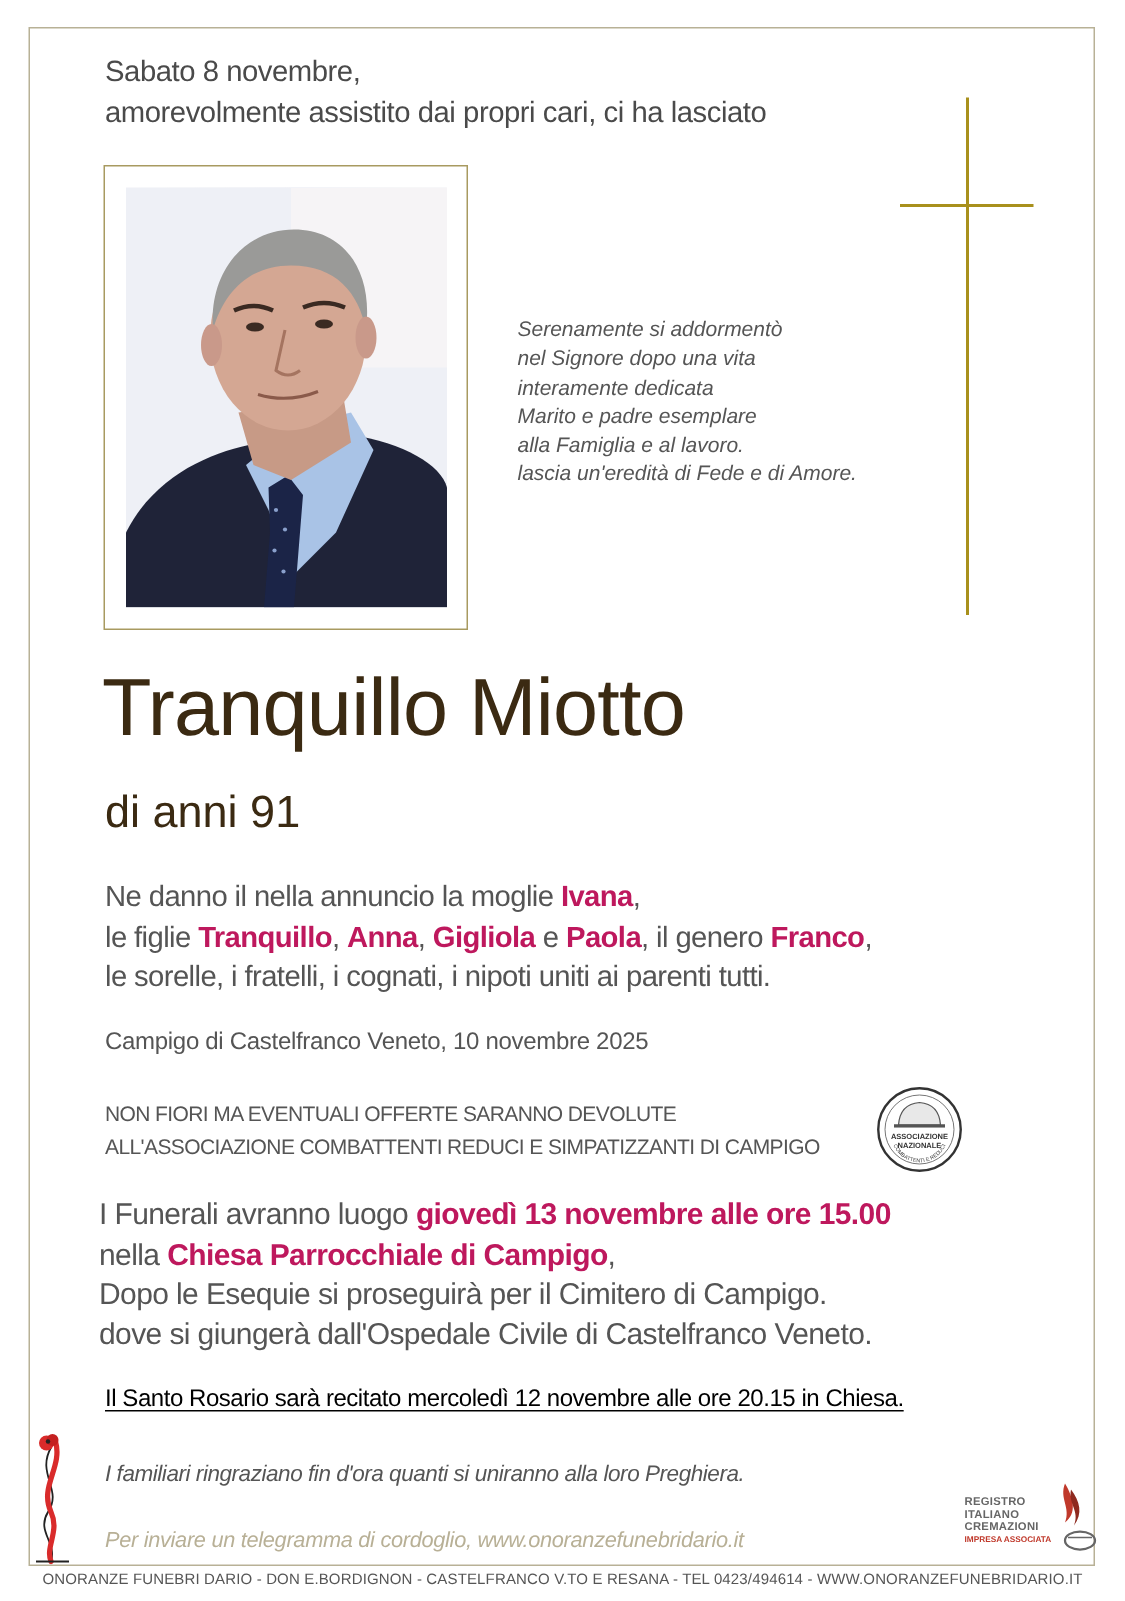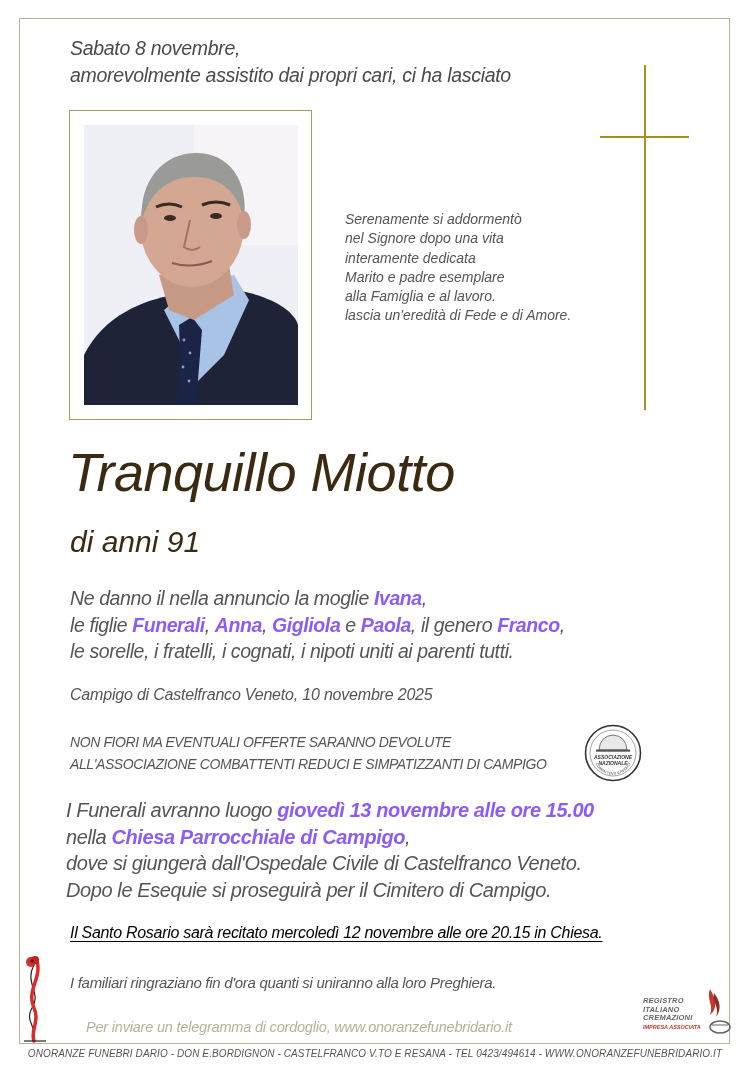--- a/index.html
+++ b/index.html
@@ -1,38 +1,38 @@
 <!DOCTYPE html>
 <html><head>
 <meta charset="utf-8">
 <style>
   html, body { margin: 0; padding: 0; background: #ffffff; }
   body { width: 750px; height: 1067px; position: relative; overflow: hidden;
          font-family: "Liberation Sans", "DejaVu Sans", sans-serif; color: #555; }
   .frame { position: absolute; left: 19px; top: 18px; width: 711px; height: 1026px;
            border: 1.5px solid #b8b196; box-sizing: border-box; }
-  .abs { position: absolute; font-style: italic; }
+  .abs { position: absolute; }
   .intro { left: 70px; top: 35px; font-size: 19.5px; line-height: 27px; color: #4a4a4a; letter-spacing: -0.3px; }
   .photo-frame { left: 69px; top: 110px; width: 243px; height: 310px; border: 1.5px solid #a89a60; box-sizing: border-box; background: #fff; }
   .photo { position: absolute; left: 14px; top: 14px; width: 214px; height: 280px; overflow: hidden;
            background: linear-gradient(90deg, #f1f3f8 0%, #e6e8f0 50%, #f4f4f7 100%); }
   .cross-v { left: 644px; top: 65px; width: 2px; height: 345px; background: #a8901c; }
   .cross-h { left: 600px; top: 136px; width: 89px; height: 2px; background: #a8901c; }
   .epitaph { left: 345px; top: 210px; font-size: 14px; line-height: 19.3px; font-style: italic; color: #555; }
   .name { left: 68px; top: 440px; font-size: 54px; line-height: 64px; color: #3b2a12; font-weight: 300; letter-spacing: -0.5px; }
   .age { left: 70px; top: 522px; font-size: 30px; line-height: 40px; color: #3b2a12; text-align: right; }
   .announce { left: 70px; top: 585px; font-size: 19.5px; line-height: 26.5px; color: #555; letter-spacing: -0.4px; }
-  .announce b, .funeral b { color: #8b5cf6; font-weight: bold; }
+  .announce b, .funeral b { color: #be185d; font-weight: bold; }
   .place-date { left: 70px; top: 684px; font-size: 16px; line-height: 22px; color: #555; letter-spacing: -0.2px; }
   .no-flowers { left: 70px; top: 731px; font-size: 14px; line-height: 22px; color: #555; letter-spacing: -0.4px; }
   .badge { left: 584px; top: 724px; width: 58px; height: 58px; }
   .funeral { left: 66px; top: 797px; font-size: 20px; line-height: 26.5px; color: #555; letter-spacing: -0.4px; }
   .rosary { left: 70px; top: 922px; font-size: 16px; line-height: 22px; color: #000000; text-decoration: underline; text-underline-offset: 3px; letter-spacing: -0.3px; }
   .thanks { left: 70px; top: 972px; font-size: 15px; line-height: 22px; color: #555; font-style: italic; letter-spacing: -0.3px; }
-  .telegram { left: 70px; top: 1017px; font-size: 14.5px; line-height: 20px; color: #b8b096; font-style: italic; letter-spacing: -0.2px; margin-left: 16px; }
+  .telegram { left: 70px; top: 1017px; font-size: 14.5px; line-height: 20px; color: #b8b096; font-style: italic; letter-spacing: -0.2px; }
   .footer { left: 0; top: 1047px; width: 750px; text-align: center; font-size: 10px; line-height: 14px; color: #555; letter-spacing: 0.1px; }
   .poppy { left: 20px; top: 953px; width: 30px; height: 90px; }
   .registro { left: 640px; top: 985px; width: 92px; height: 58px; }
   .reg-text { position: absolute; left: 3px; top: 12px; font-size: 7.5px; line-height: 8.5px; color: #666; font-weight: bold; letter-spacing: 0.2px; }
   .reg-sub { position: absolute; left: 3px; top: 39px; font-size: 5.5px; color: #c0392b; font-weight: bold; }
 </style>
 </head>
 <body>
 
 <div class="frame"></div>
@@ -88,21 +88,21 @@
   <div>Marito e padre esemplare</div>
   <div>alla Famiglia e al lavoro.</div>
   <div>lascia un'eredità di Fede e di Amore.</div>
 </div>
 
 <div class="abs name">Tranquillo Miotto</div>
 <div class="abs age">di anni 91</div>
 
 <div class="abs announce">
   <div><span>Ne danno il nella annuncio la moglie </span><b>Ivana</b><span>,</span></div>
-  <div><span>le figlie </span><b>Funerali</b><span>, </span><b>Anna</b><span>, </span><b>Gigliola</b><span> e </span><b>Paola</b><span>, il genero </span><b>Franco</b><span>,</span></div>
+  <div><span>le figlie </span><b>Tranquillo</b><span>, </span><b>Anna</b><span>, </span><b>Gigliola</b><span> e </span><b>Paola</b><span>, il genero </span><b>Franco</b><span>,</span></div>
   <div>le sorelle, i fratelli, i cognati, i nipoti uniti ai parenti tutti.</div>
 </div>
 
 <div class="abs place-date">Campigo di Castelfranco Veneto, 10 novembre 2025</div>
 
 <div class="abs no-flowers">
   <div>NON FIORI MA EVENTUALI OFFERTE SARANNO DEVOLUTE</div>
   <div>ALL'ASSOCIAZIONE COMBATTENTI REDUCI E SIMPATIZZANTI DI CAMPIGO</div>
 </div>
 
@@ -115,22 +115,22 @@
     <text x="29" y="35" text-anchor="middle" font-size="5" font-weight="bold" fill="#333" font-family="Liberation Sans, sans-serif">ASSOCIAZIONE</text>
     <text x="29" y="41" text-anchor="middle" font-size="5" font-weight="bold" fill="#333" font-family="Liberation Sans, sans-serif">NAZIONALE</text>
     <path id="arcpath" d="M11 38 A19 19 0 0 0 47 38" fill="none"></path>
     <text font-size="3.6" fill="#444" font-family="Liberation Sans, sans-serif"><textPath href="#arcpath" startOffset="50%" text-anchor="middle">COMBATTENTI E REDUCI</textPath></text>
   </svg>
 </div>
 
 <div class="abs funeral">
   <div><span>I Funerali avranno luogo </span><b>giovedì 13 novembre alle ore 15.00</b></div>
   <div><span>nella </span><b>Chiesa Parrocchiale di Campigo</b><span>,</span></div>
+  <div>Dopo le Esequie si proseguirà per il Cimitero di Campigo.</div>
   <div>dove si giungerà dall'Ospedale Civile di Castelfranco Veneto.</div>
-  <div>Dopo le Esequie si proseguirà per il Cimitero di Campigo.</div>
 </div>
 
 <div class="abs rosary">Il Santo Rosario sarà recitato mercoledì 12 novembre alle ore 20.15 in Chiesa.</div>
 <div class="abs thanks">I familiari ringraziano fin d'ora quanti si uniranno alla loro Preghiera.</div>
 
 <div class="abs poppy">
   <svg width="30" height="90" viewBox="0 0 30 90">
     <path d="M14 12 C4 30 22 40 12 55 C4 68 18 75 14 88" fill="none" stroke="#222" stroke-width="1.2"></path>
     <path d="M17 8 C22 25 6 38 14 55 C20 68 10 78 14 88" fill="none" stroke="#d92b2b" stroke-width="3.5" stroke-linecap="round"></path>
     <circle cx="11" cy="9" r="5" fill="#d92b2b"></circle>

